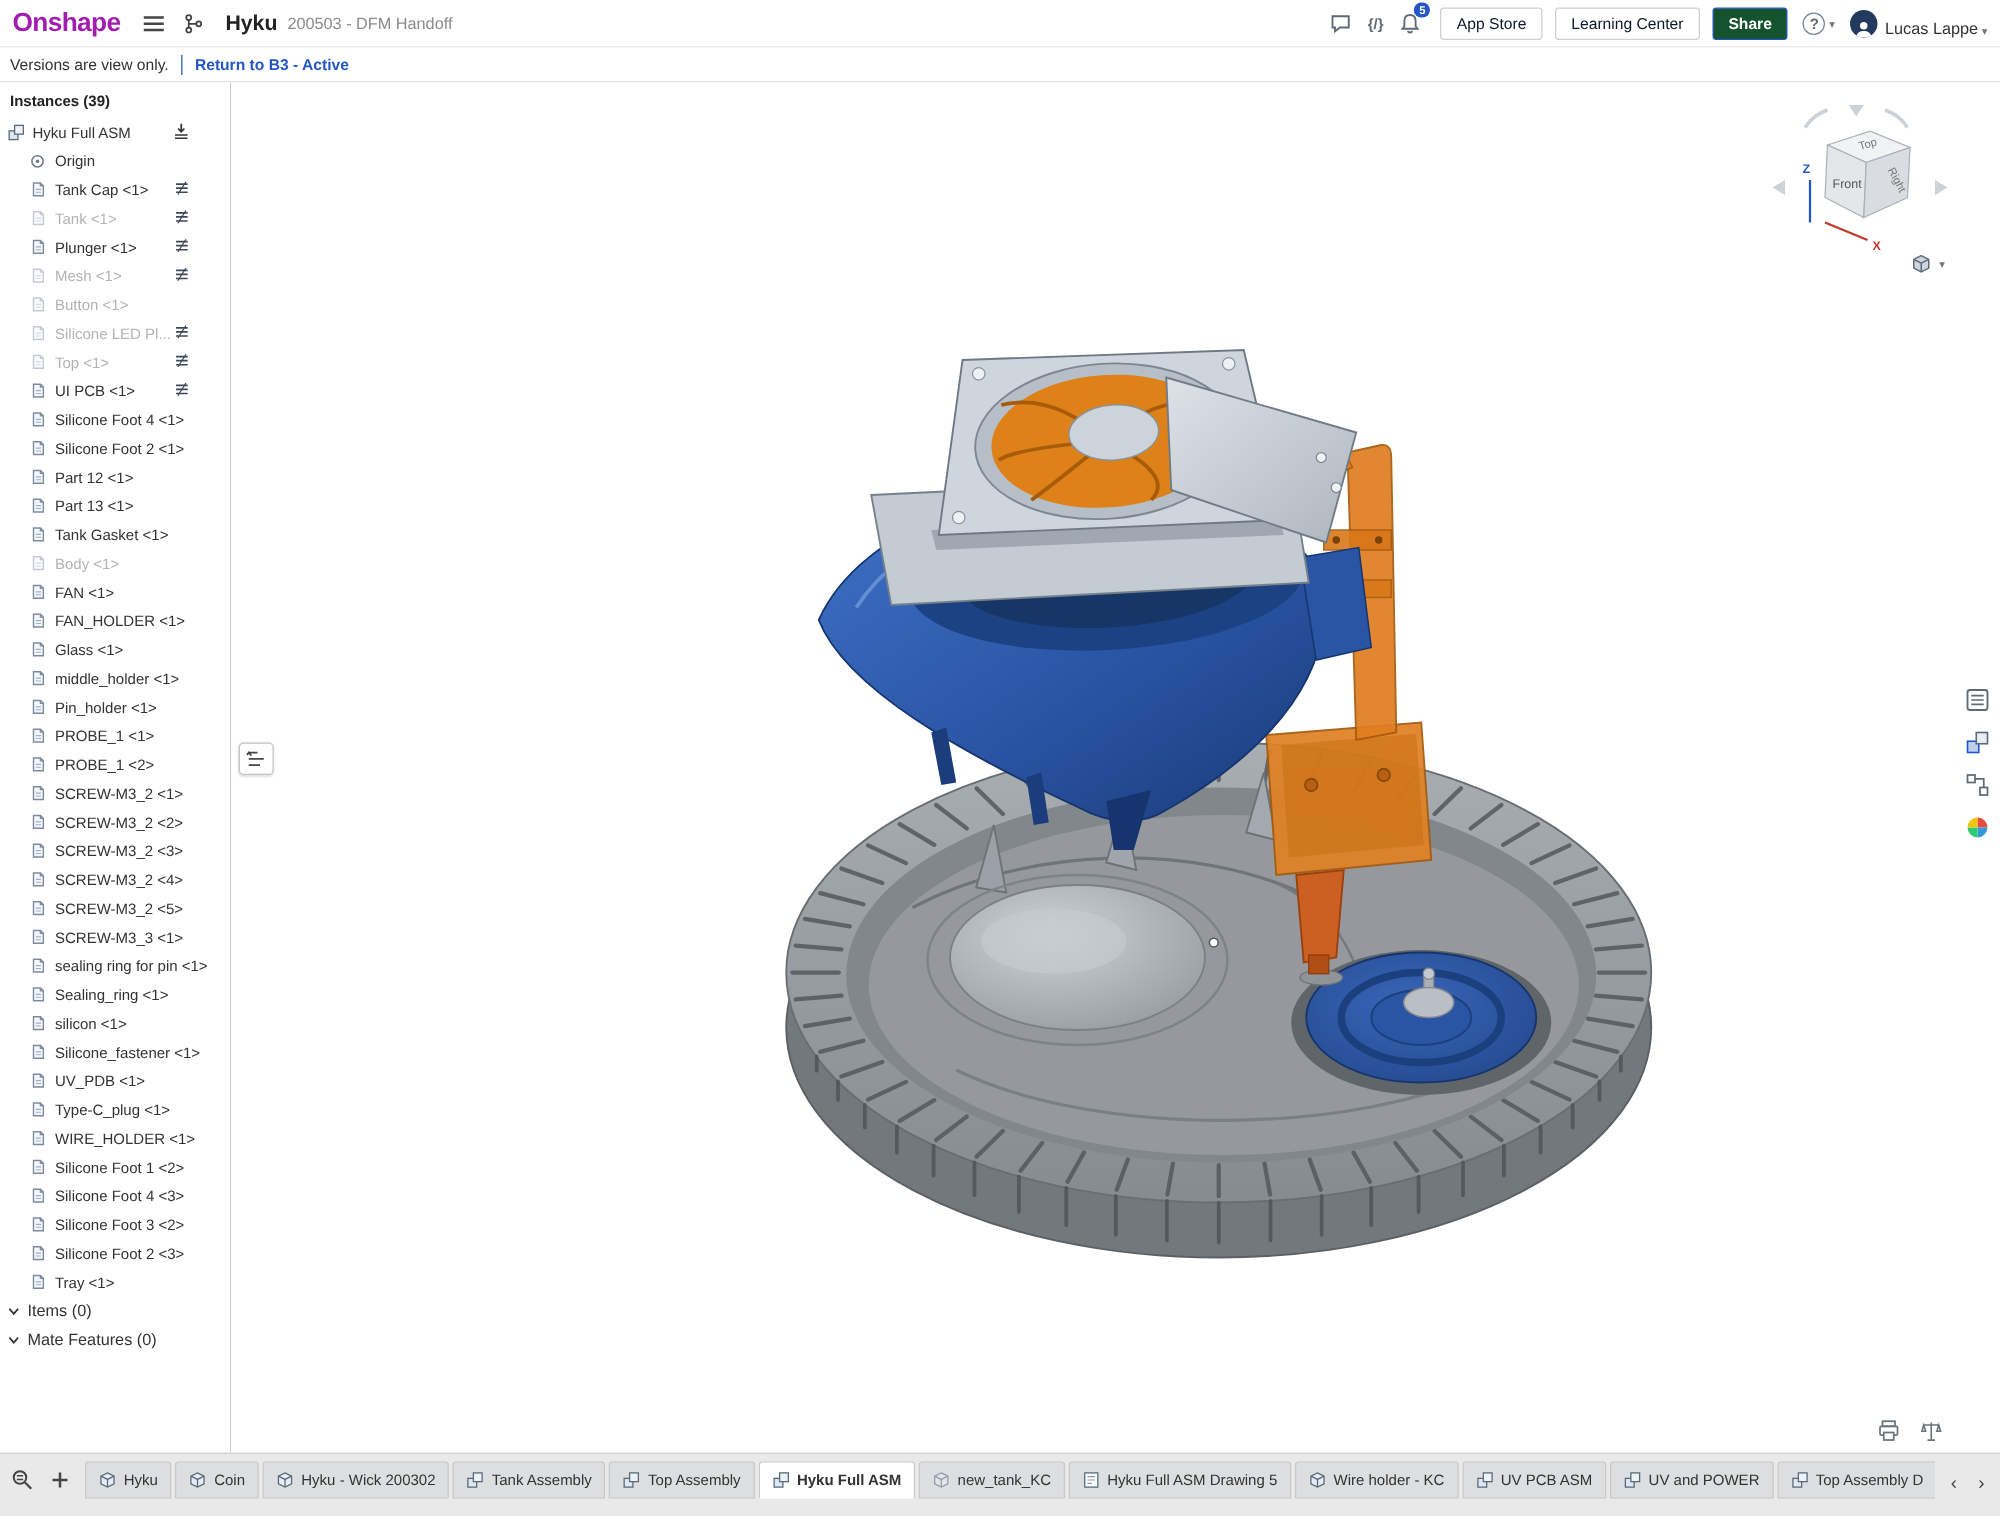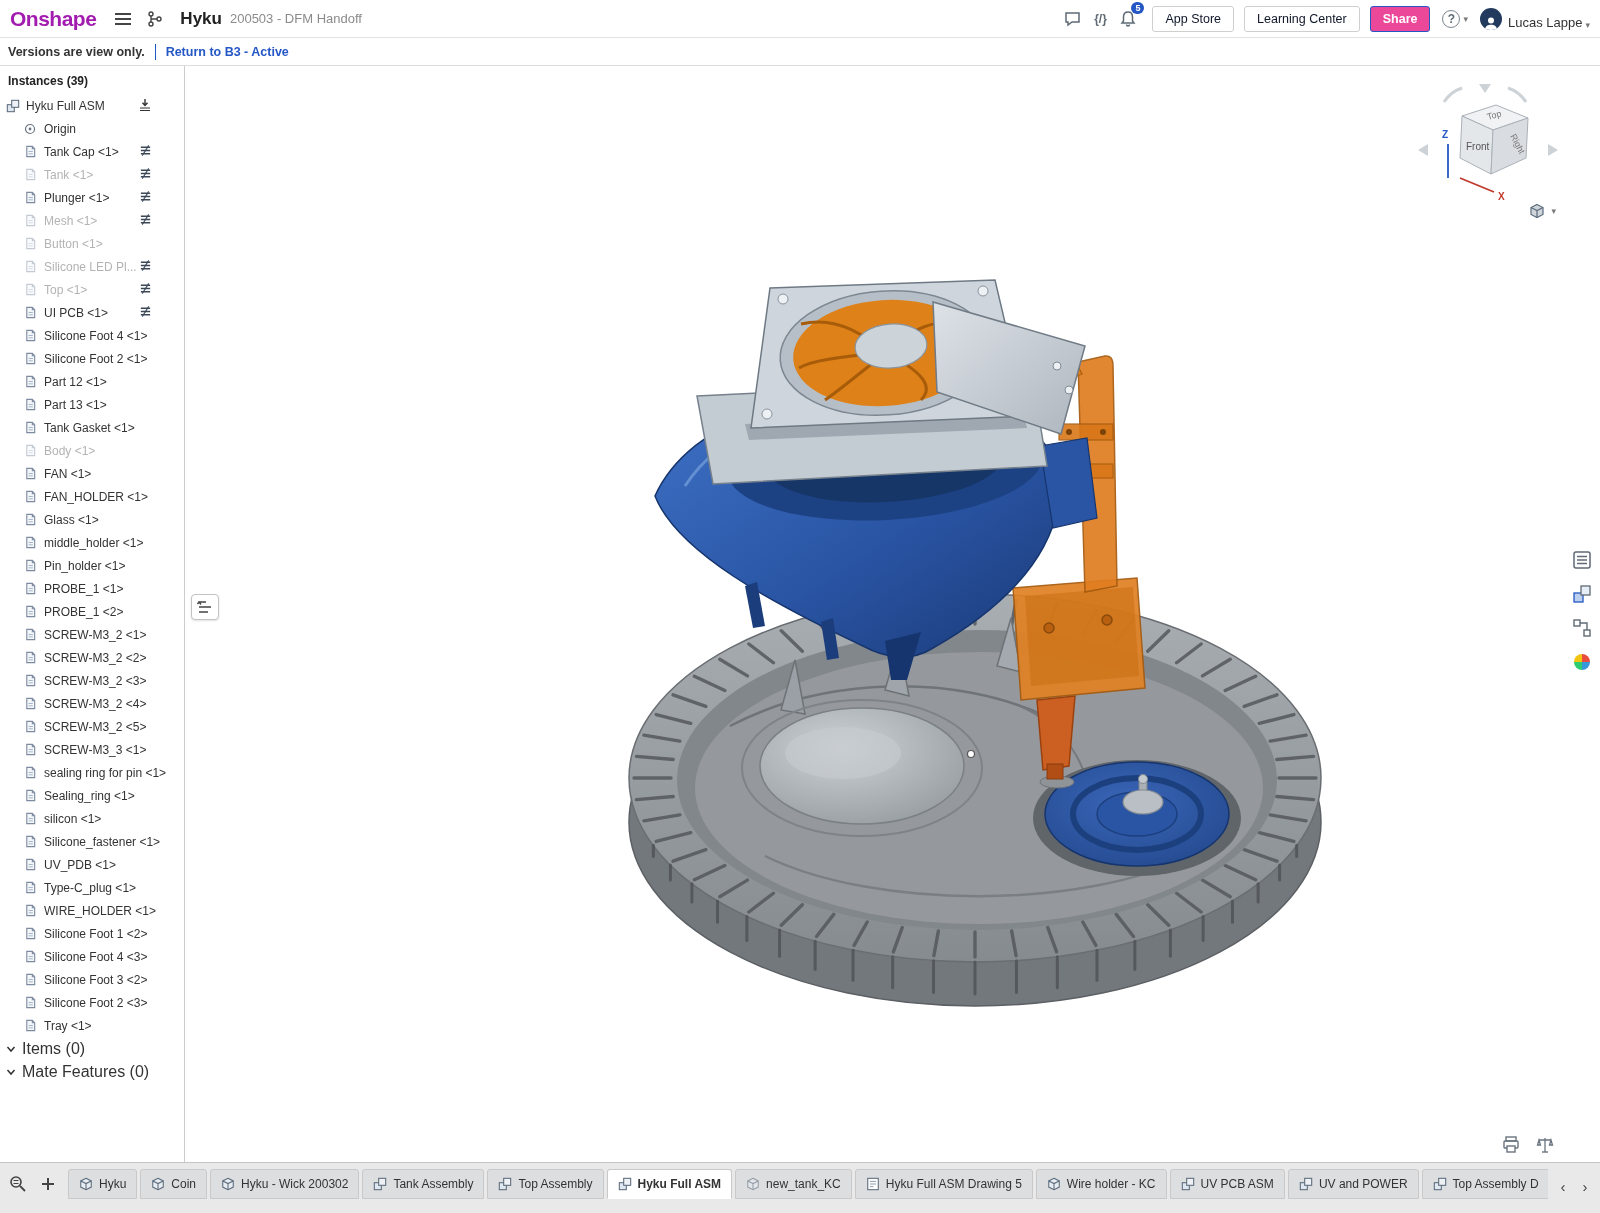--- a/index.html
+++ b/index.html
@@ -14,51 +14,51 @@
     margin-right:6px; cursor:pointer; border-radius:3px; }
   .doc-title { font-size:17px; font-weight:bold; color:#222; margin:0 8px 0 6px; }
   .doc-sub { font-size:13px; color:#8b8b8b; }
   .header .spacer { flex:1; }
   .icon-btn { position:relative; width:28px; height:26px; display:flex; align-items:center;
     justify-content:center; color:#5f6a75; cursor:pointer; }
   .badge { position:absolute; top:-4px; right:-2px; background:#2457c5; color:#fff;
     font-size:9px; font-weight:bold; border-radius:7px; padding:1px 4px; }
   .chrome-btn { font-size:12.5px; color:#0f172a; border:1px solid #cfcfcf; border-radius:3px;
     background:#fff; padding:5px 12px; margin-left:10px; cursor:pointer; white-space:nowrap; }
-  .share-btn { background:#ec4899; border-color:#2457c5; color:#fff; font-weight:bold; }
+  .share-btn { background:#14532d; border-color:#2457c5; color:#fff; font-weight:bold; }
   .help-wrap { display:flex; align-items:center; margin-left:12px; color:#5f6a75; cursor:pointer; }
   .help-circle { width:18px; height:18px; border:1.5px solid #7b858f; border-radius:50%;
     display:flex; align-items:center; justify-content:center; font-size:12px; font-weight:bold; }
   .caret { font-size:9px; color:#777; margin-left:3px; }
   .user-wrap { display:flex; align-items:flex-end; margin-left:12px; cursor:pointer; }
   .avatar { width:22px; height:22px; border-radius:50%; background:#223a5e; display:flex;
     align-items:flex-end; justify-content:center; overflow:hidden; margin-right:6px; }
   .user-name { font-size:13px; color:#333; white-space:nowrap; }
 
   
   .version-bar { height:28px; display:flex; align-items:center; background:#fff;
     border-bottom:1px solid #ddd; padding:0 8px; font-size:12.5px; }
-  .vb-msg { font-weight:bold; color:#333; }
+  .vb-msg { font-weight:normal; color:#333; }
   .vb-sep { width:1px; height:16px; background:#2457c5; margin:0 10px; }
   .vb-link { color:#2457c5; font-weight:bold; cursor:pointer; }
 
   
   .main { display:flex; height:1096px; }
   .sidebar { width:185px; border-right:1px solid #ccc; background:#fff; overflow:hidden;
     font-size:12px; position:relative; padding-top:4px; }
   .sb-title { font-weight:bold; padding:4px 8px 6px 8px; font-size:12px; color:#222; }
   .tree-row { height:23px; display:flex; align-items:center; padding-left:24px; position:relative;
     cursor:pointer; white-space:nowrap; }
   .tree-row.root { padding-left:6px; }
   .t-icon { width:15px; display:flex; margin-right:5px; flex:none; }
   .t-label { overflow:hidden; text-overflow:ellipsis; color:#333; }
   .tree-row.grayed .t-label { color:#b3b3b3; }
   .tree-row.grayed .t-icon { opacity:.45; }
   .t-right { position:absolute; right:32px; top:4px; }
-  .tree-row.footer { padding-left:6px; font-size:16px; color:#222;align-items:center; }
+  .tree-row.footer { padding-left:6px; font-size:13px; color:#222;align-items:center; }
   .tree-row.footer .t-icon { width:12px; margin-right:4px; }
 
   .viewport { flex:1; position:relative; background:#fff; overflow:hidden; }
   .model-svg { position:absolute; left:0; top:0; }
 
   .viewcube { position:absolute; right:38px; top:12px; width:148px; height:150px; cursor:pointer; }
   .cube-menu { position:absolute; right:44px; top:137px; display:flex; align-items:center;
     gap:3px; cursor:pointer; color:#555; }
 
   .right-tools { position:absolute; right:6px; top:482px; display:flex; flex-direction:column;

